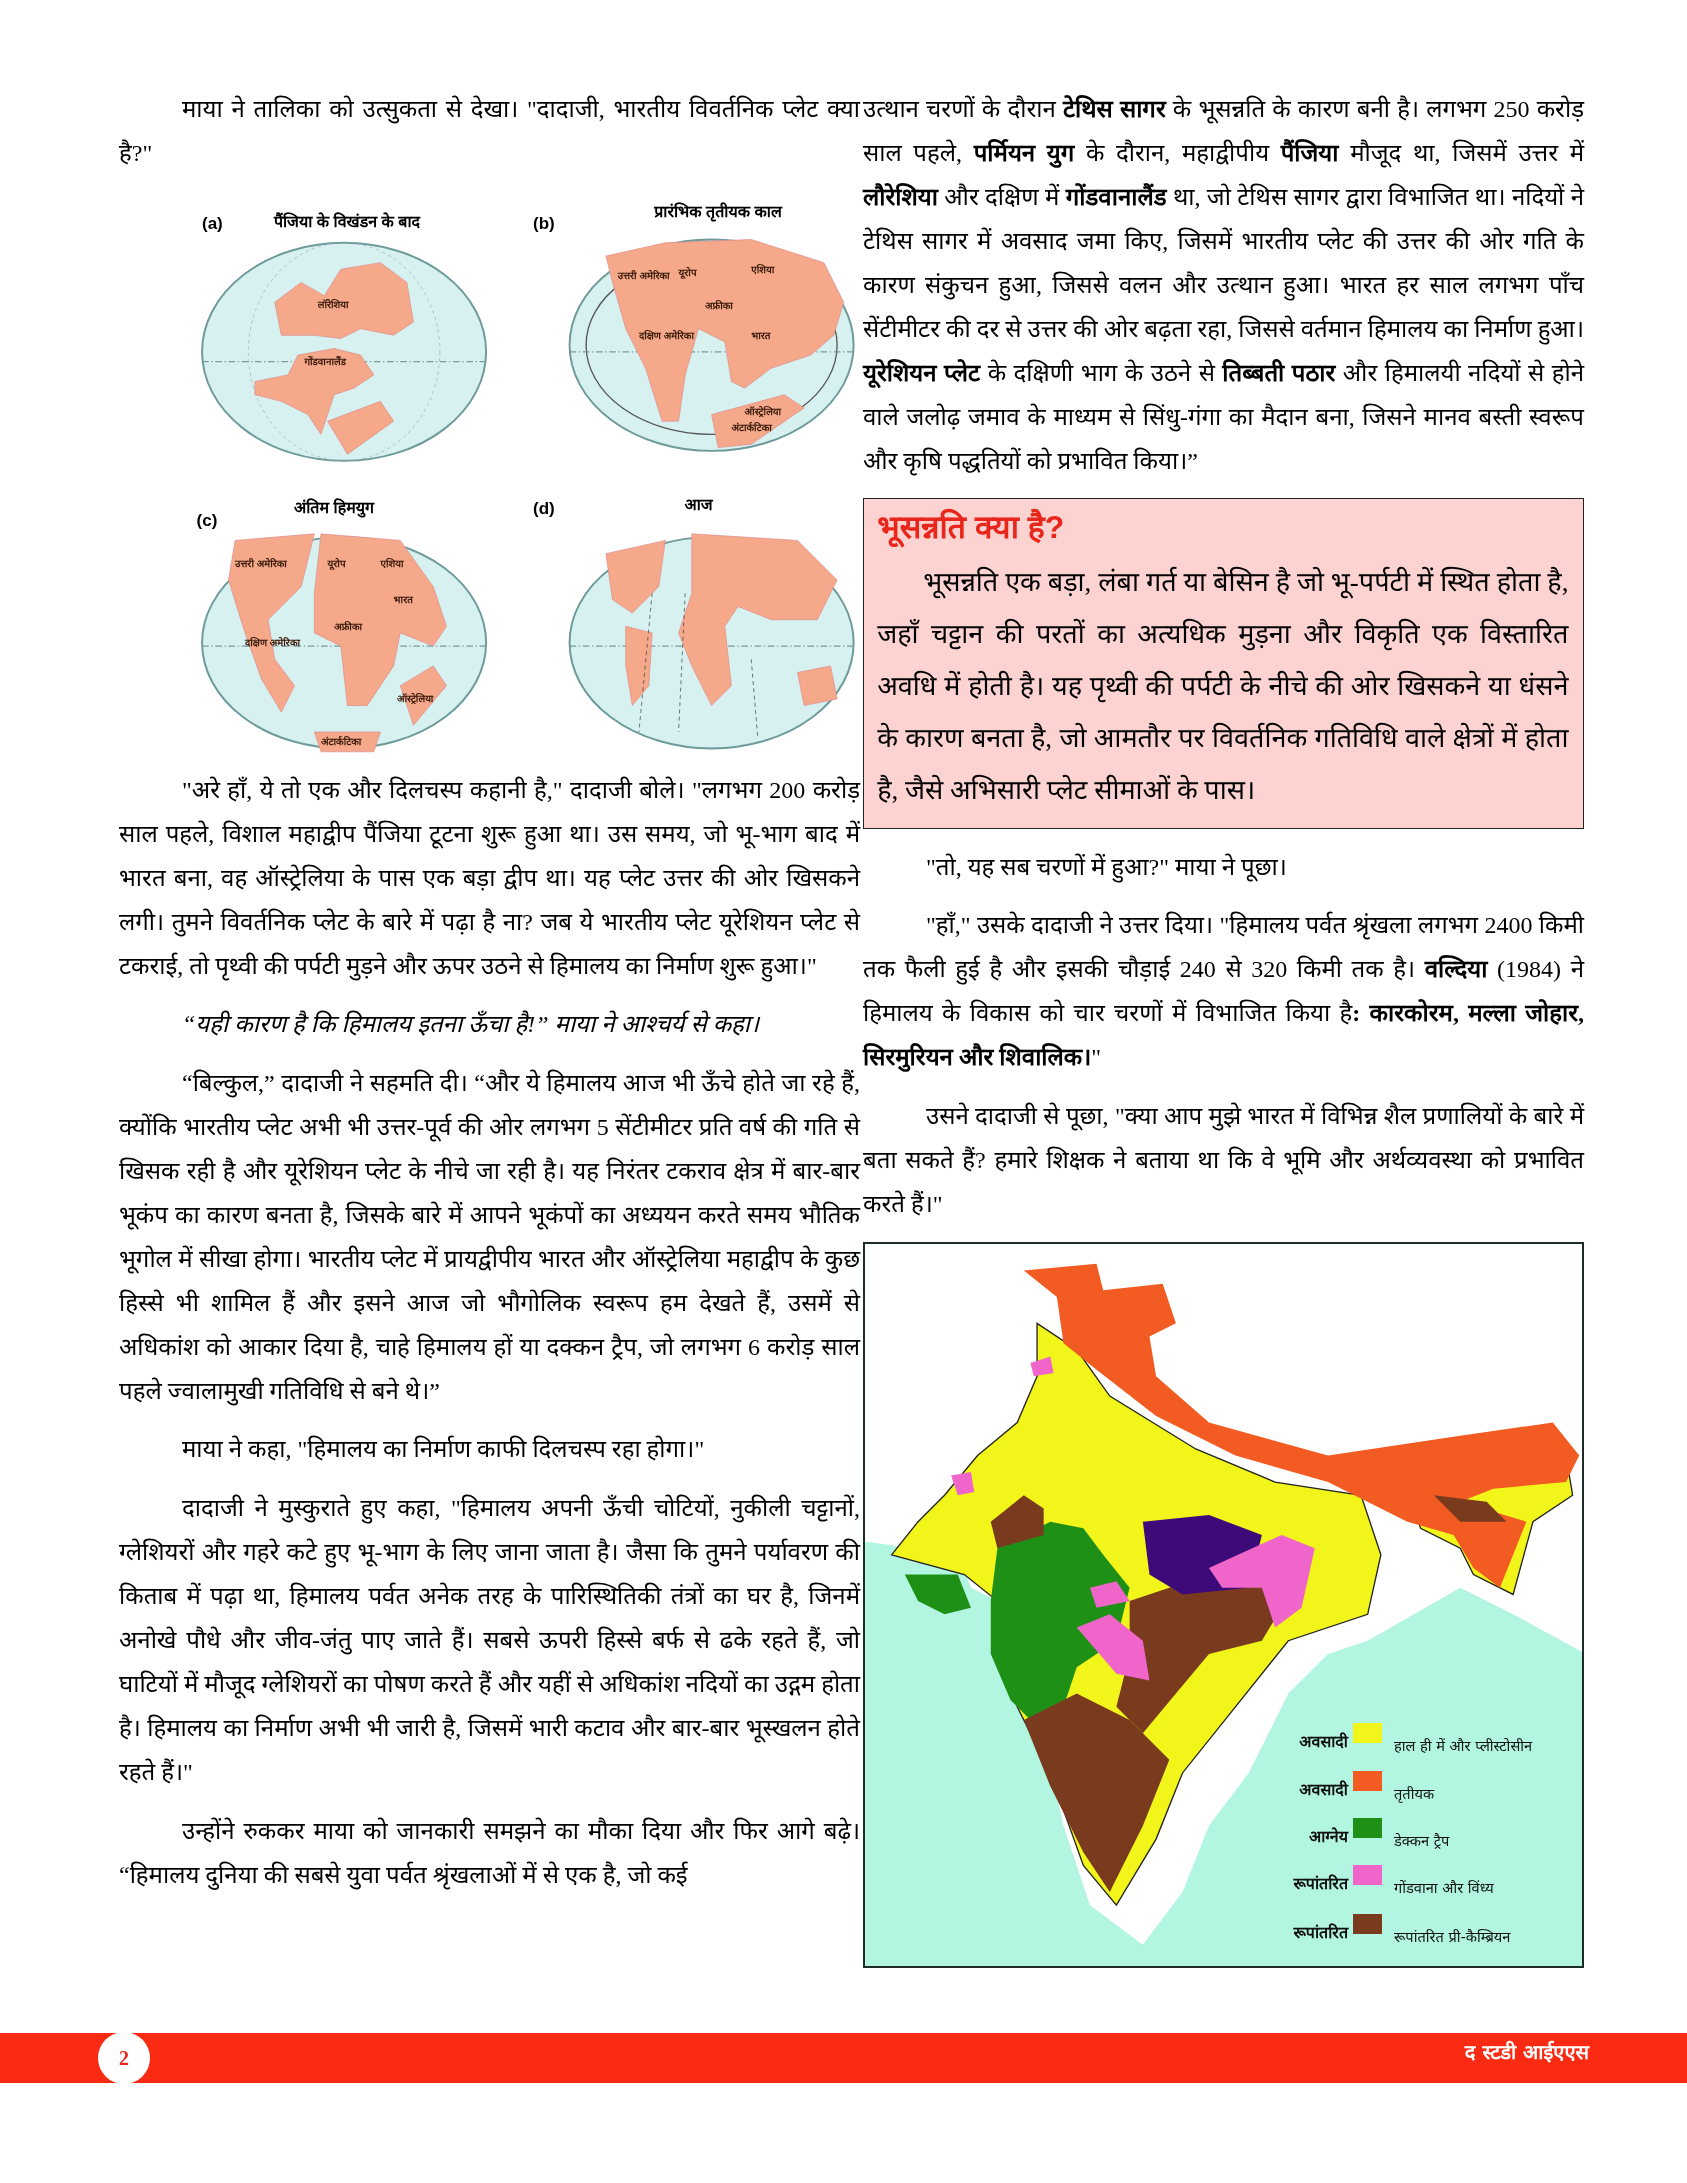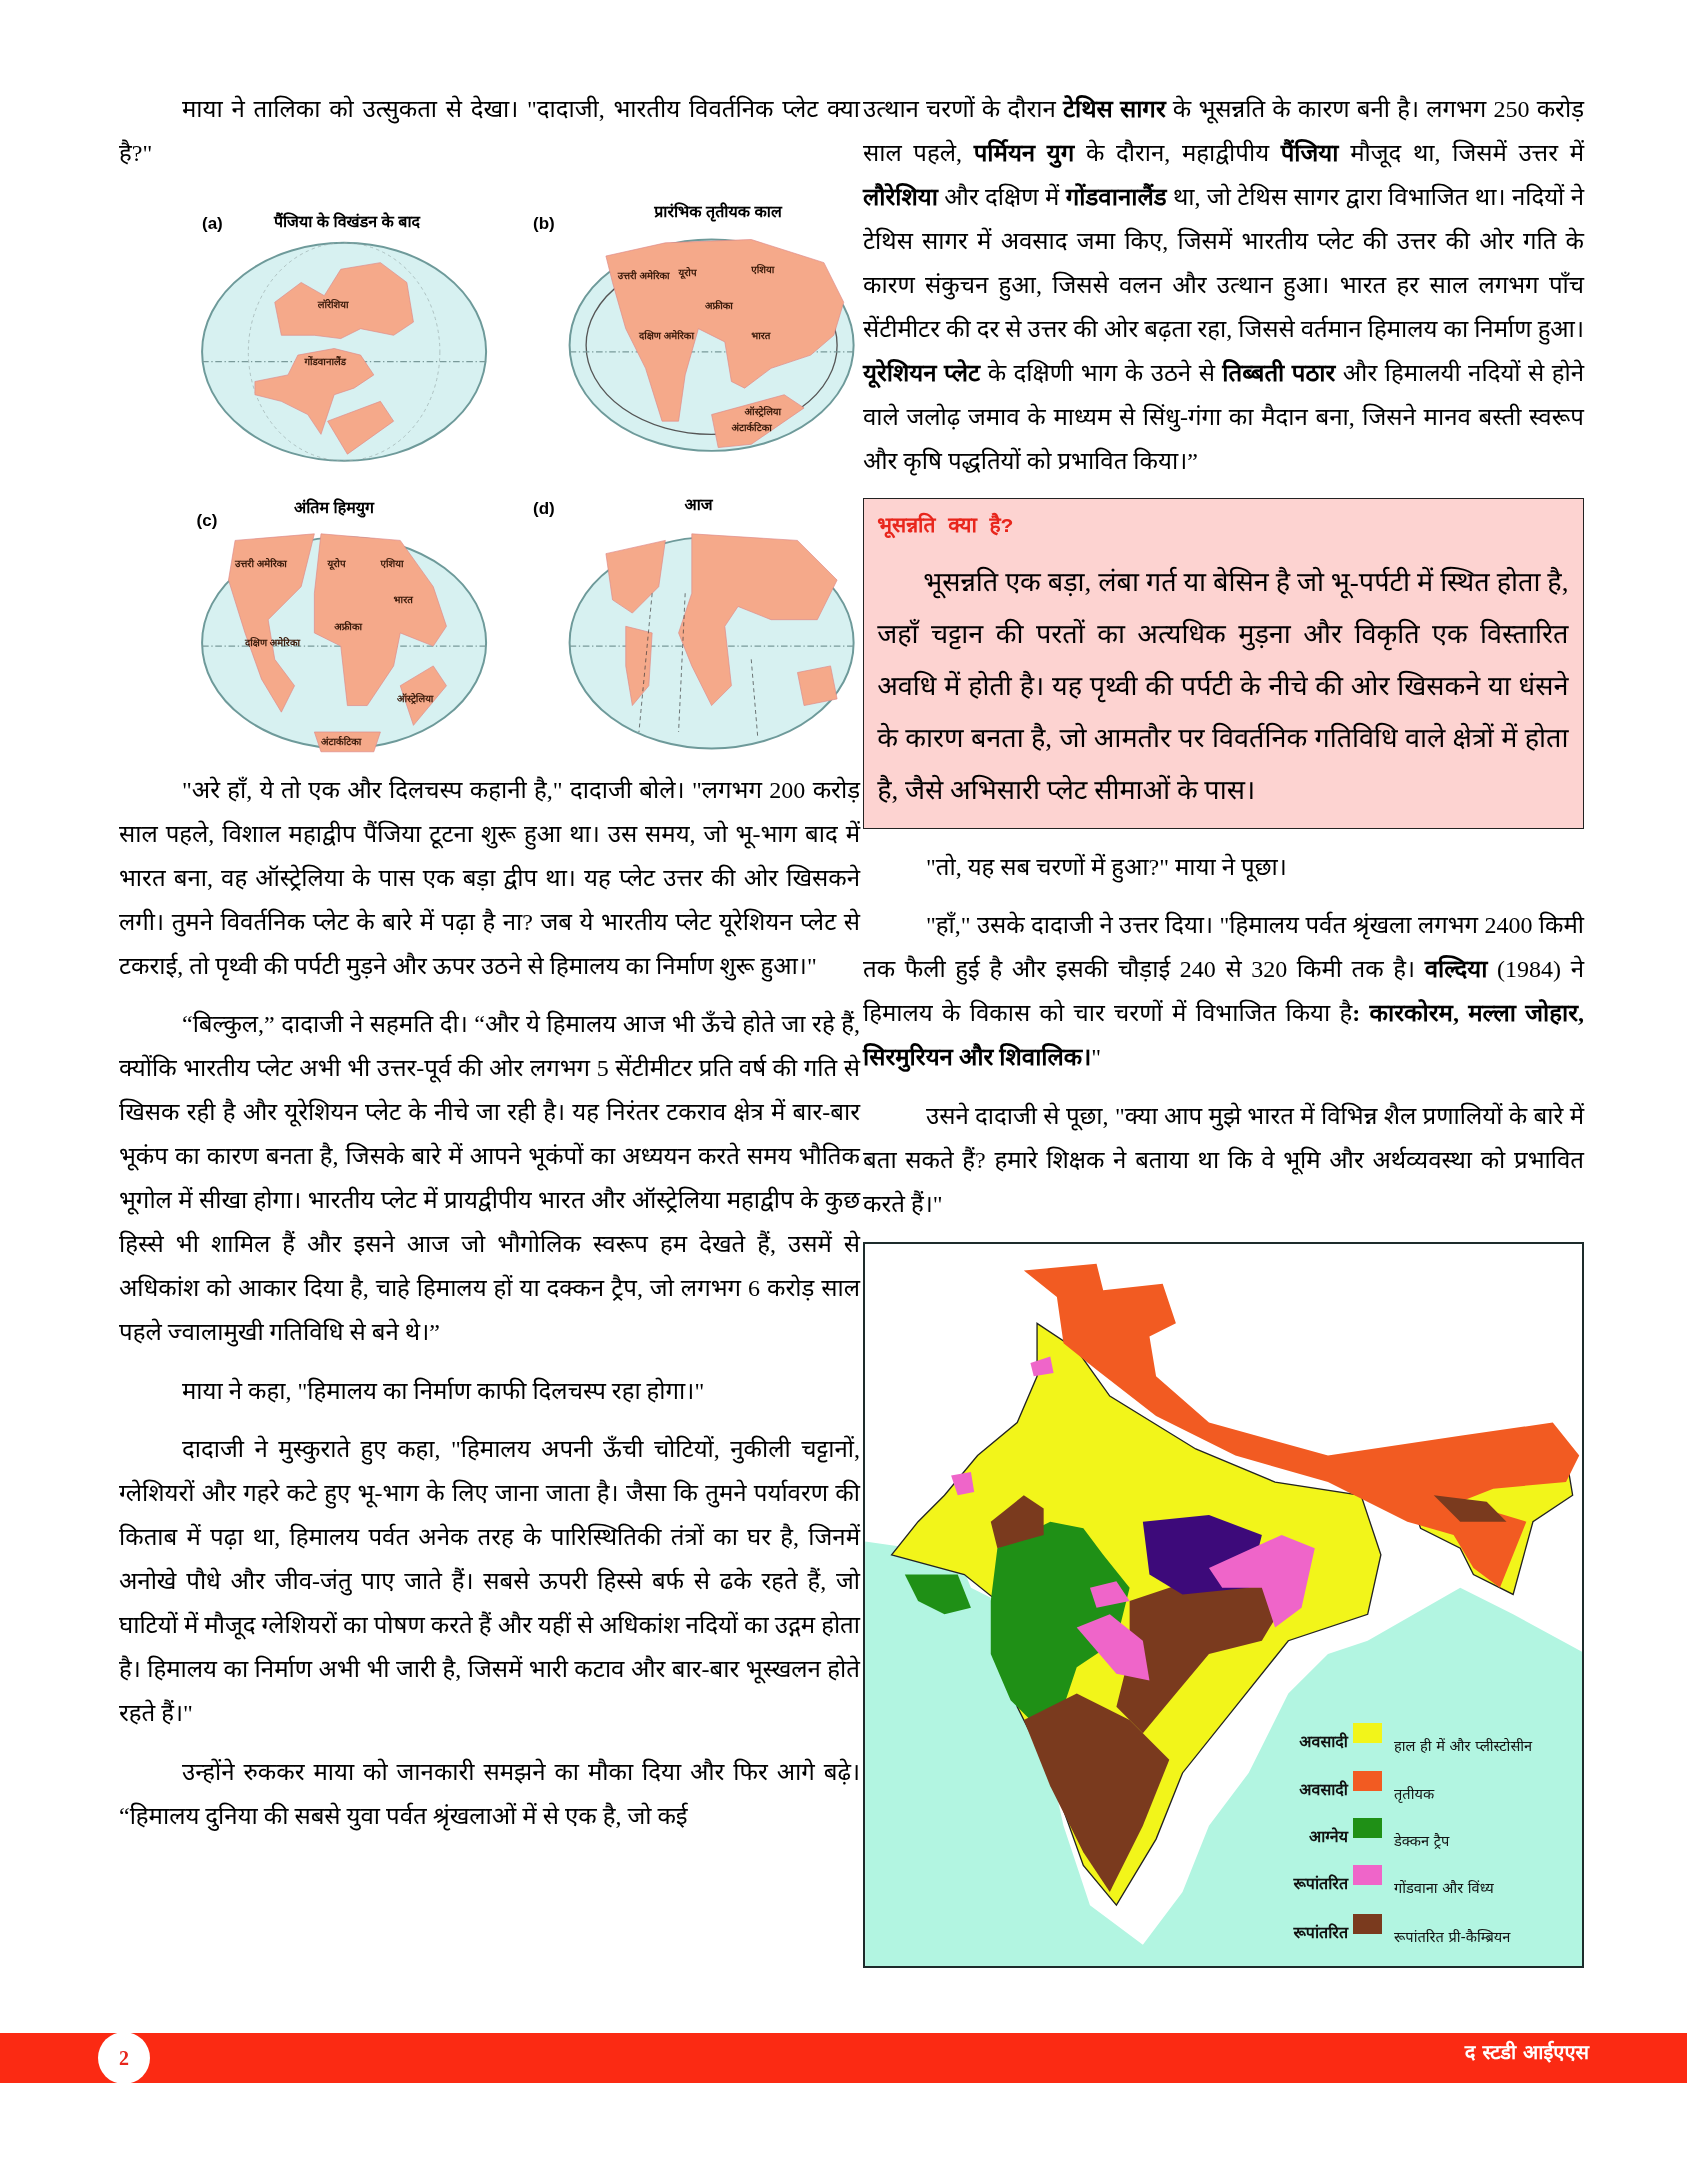--- a/index.html
+++ b/index.html
@@ -18,21 +18,21 @@
   
   .globe-figure { position: relative; width: 695px; height: 562px; margin: 6.6px 0 16px 63px; }
   .panel { position: absolute; width: 344px; height: 278px; }
   .panel .tag { position: absolute; font-family: "Liberation Sans", sans-serif; font-weight: bold; font-size: 17px; }
   .panel .ptitle { position: absolute; font-family: "Liberation Sans", sans-serif; font-weight: bold; font-size: 16px; text-align: center; }
   .panel svg { position: absolute; left: 0; top: 33px; }
   .clabel { font-family: "Liberation Sans", sans-serif; font-weight: bold; font-size: 15px; fill: #3a1a0a; }
 
   
   .info-box { background: #fdd3d1; border: 1.3px solid #222; padding: 6.6px 14.6px 12px 13.2px; margin: 2.6px 0 16px 0; }
-  .info-title { color: #e8261c; font-weight: bold; font-size: 21px; line-height: 44px; font-family: Liberation Mono, monospace; }
+  .info-title { color: #e8261c; font-weight: bold; font-size: 32px; line-height: 44px; font-family: Liberation Sans, sans-serif; }
   .info-body { font-size: 27px; line-height: 52px; text-indent: 46px; text-align: justify; margin-top: 6.6px; }
 
   
   .map-frame { position: relative; width: 721px; height: 726px; border: 2px solid #1d2b2b; background: #ffffff; margin-top: 16px; overflow: hidden; }
   .map-frame svg { position: absolute; left: 0; top: 0; }
   .legend { position: absolute; left: 367px; top: 476px; width: 354px; font-family: "DejaVu Sans", sans-serif; }
   .legend-row { position: absolute; left: 0; height: 26.5px; width: 354px; }
   .legend-cat { position: absolute; right: 238px; top: 0; font-weight: bold; font-size: 16px; white-space: nowrap; color: #111; }
   .legend-swatch { position: absolute; left: 121px; top: 2.6px; width: 29px; height: 20px; }
   .legend-desc { position: absolute; left: 162px; top: 4px; font-weight: normal; font-size: 14.6px; white-space: nowrap; color: #111; }
@@ -115,20 +115,21 @@
         <path d="M110 60 L200 40 L190 110 L150 150 L120 130 Z" fill="#f5a98a" stroke="#d88"></path>
         <path d="M140 170 L180 180 L175 260 L150 290 L140 230 Z" fill="#f5a98a" stroke="#d88"></path>
         <path d="M240 30 L400 40 L460 100 L430 160 L360 160 L310 140 L290 170 L300 260 L270 290 L240 230 L220 180 L240 120 Z" fill="#f5a98a" stroke="#d88"></path>
         <path d="M400 240 L450 230 L460 280 L410 290 Z" fill="#f5a98a" stroke="#d88"></path>
         <path d="M180 120 L160 330 M230 120 L220 330 M330 220 L340 340" stroke="#333" stroke-dasharray="6 5" fill="none"></path>
       </svg>
     </div>
   </div>
 
   <p class="para">"अरे हाँ, ये तो एक और दिलचस्प कहानी है," दादाजी बोले। "लगभग 200 करोड़ साल पहले, विशाल महाद्वीप पैंजिया टूटना शुरू हुआ था। उस समय, जो भू-भाग बाद में भारत बना, वह ऑस्ट्रेलिया के पास एक बड़ा द्वीप था। यह प्लेट उत्तर की ओर खिसकने लगी। तुमने विवर्तनिक प्लेट के बारे में पढ़ा है ना? जब ये भारतीय प्लेट यूरेशियन प्लेट से टकराई, तो पृथ्वी की पर्पटी मुड़ने और ऊपर उठने से हिमालय का निर्माण शुरू हुआ।"</p>
+  <p class="para italic">“यही कारण है कि हिमालय इतना ऊँचा है!” माया ने आश्चर्य से कहा।</p>
   <p class="para">“बिल्कुल,” दादाजी ने सहमति दी। “और ये हिमालय आज भी ऊँचे होते जा रहे हैं, क्योंकि भारतीय प्लेट अभी भी उत्तर-पूर्व की ओर लगभग 5 सेंटीमीटर प्रति वर्ष की गति से खिसक रही है और यूरेशियन प्लेट के नीचे जा रही है। यह निरंतर टकराव क्षेत्र में बार-बार भूकंप का कारण बनता है, जिसके बारे में आपने भूकंपों का अध्ययन करते समय भौतिक भूगोल में सीखा होगा। भारतीय प्लेट में प्रायद्वीपीय भारत और ऑस्ट्रेलिया महाद्वीप के कुछ हिस्से भी शामिल हैं और इसने आज जो भौगोलिक स्वरूप हम देखते हैं, उसमें से अधिकांश को आकार दिया है, चाहे हिमालय हों या दक्कन ट्रैप, जो लगभग 6 करोड़ साल पहले ज्वालामुखी गतिविधि से बने थे।”</p>
   <p class="para">माया ने कहा, "हिमालय का निर्माण काफी दिलचस्प रहा होगा।"</p>
   <p class="para">दादाजी ने मुस्कुराते हुए कहा, "हिमालय अपनी ऊँची चोटियों, नुकीली चट्टानों, ग्लेशियरों और गहरे कटे हुए भू-भाग के लिए जाना जाता है। जैसा कि तुमने पर्यावरण की किताब में पढ़ा था, हिमालय पर्वत अनेक तरह के पारिस्थितिकी तंत्रों का घर है, जिनमें अनोखे पौधे और जीव-जंतु पाए जाते हैं। सबसे ऊपरी हिस्से बर्फ से ढके रहते हैं, जो घाटियों में मौजूद ग्लेशियरों का पोषण करते हैं और यहीं से अधिकांश नदियों का उद्गम होता है। हिमालय का निर्माण अभी भी जारी है, जिसमें भारी कटाव और बार-बार भूस्खलन होते रहते हैं।"</p>
   <p class="para">उन्होंने रुककर माया को जानकारी समझने का मौका दिया और फिर आगे बढ़े। “हिमालय दुनिया की सबसे युवा पर्वत श्रृंखलाओं में से एक है, जो कई</p>
 </div>
 
 <div class="col col-right">
   <p class="para noindent">
     <span>उत्थान चरणों के दौरान </span><span class="b">टेथिस सागर</span><span> के भूसन्नति के कारण बनी है। लगभग 250 करोड़ साल पहले, </span><span class="b">पर्मियन युग</span><span> के दौरान, महाद्वीपीय </span><span class="b">पैंजिया</span><span> मौजूद था, जिसमें उत्तर में </span><span class="b">लौरेशिया</span><span> और दक्षिण में </span><span class="b">गोंडवानालैंड</span><span> था, जो टेथिस सागर द्वारा विभाजित था। नदियों ने टेथिस सागर में अवसाद जमा किए, जिसमें भारतीय प्लेट की उत्तर की ओर गति के कारण संकुचन हुआ, जिससे वलन और उत्थान हुआ। भारत हर साल लगभग पाँच सेंटीमीटर की दर से उत्तर की ओर बढ़ता रहा, जिससे वर्तमान हिमालय का निर्माण हुआ। </span><span class="b">यूरेशियन प्लेट</span><span> के दक्षिणी भाग के उठने से </span><span class="b">तिब्बती पठार</span><span> और हिमालयी नदियों से होने वाले जलोढ़ जमाव के माध्यम से सिंधु-गंगा का मैदान बना, जिसने मानव बस्ती स्वरूप और कृषि पद्धतियों को प्रभावित किया।”</span>
   </p>

